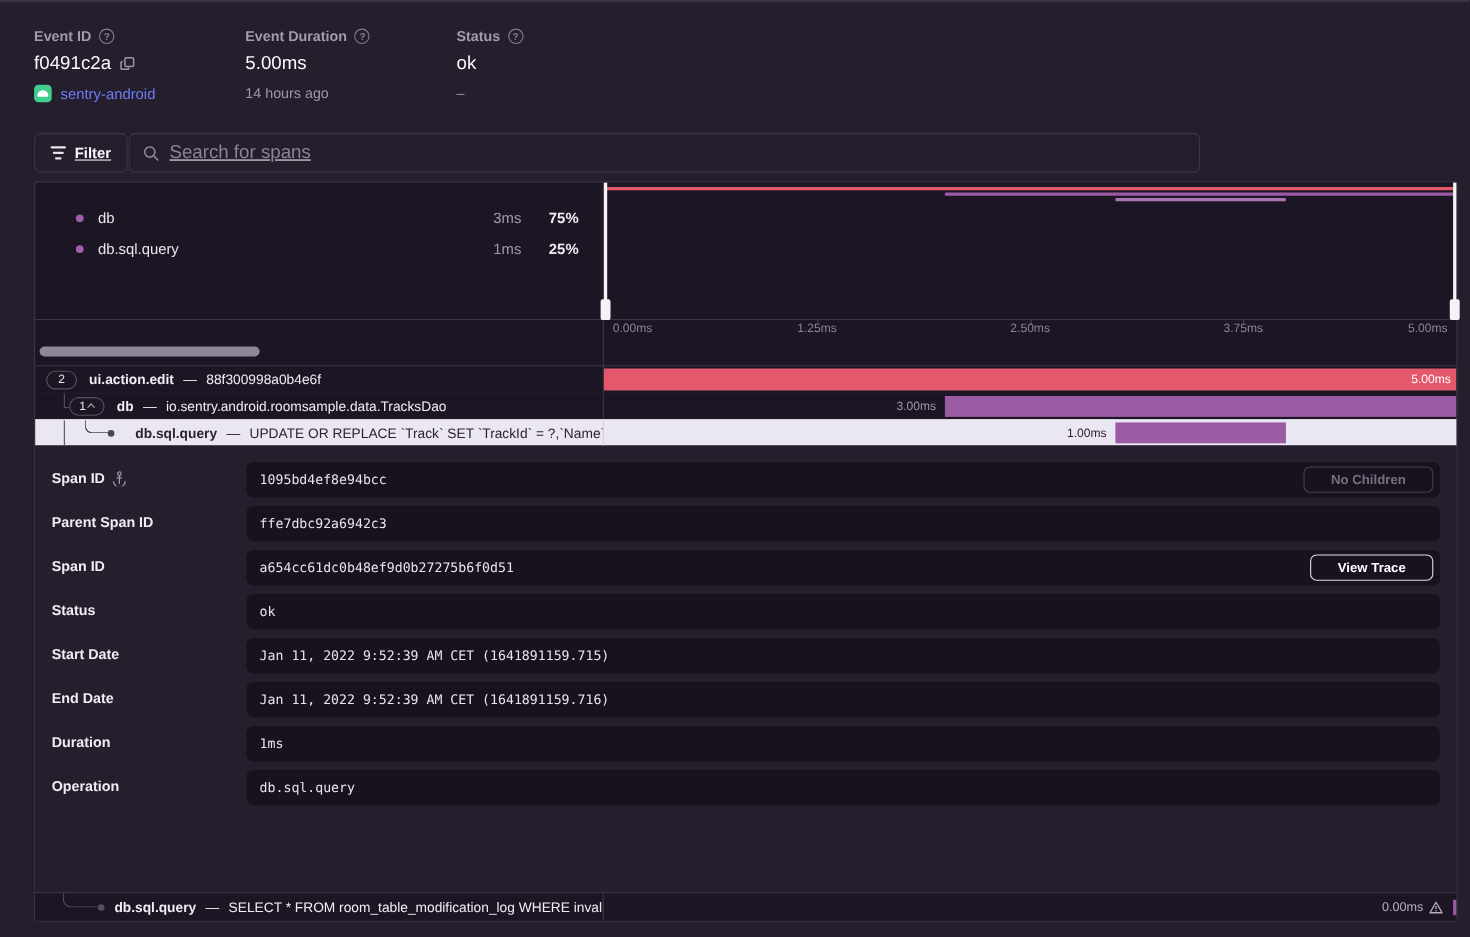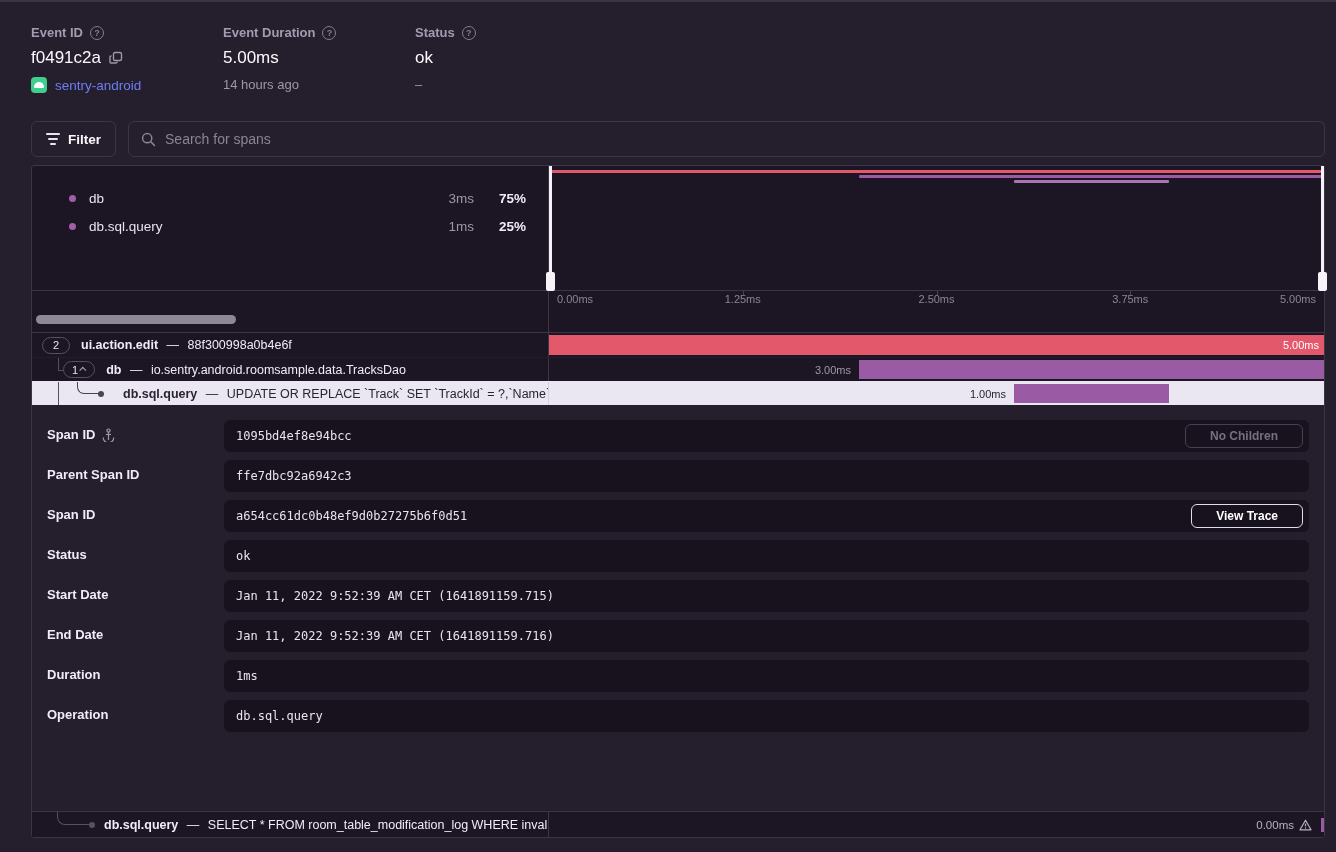--- a/index.html
+++ b/index.html
@@ -19,31 +19,31 @@
   .hvalue { margin-top:8px; font-size:17px; color:#fbfafc; display:flex; align-items:center; }
   .hsub { margin-top:9px; font-size:13px; color:#9d97a7; display:flex; align-items:flex-end; }
   .copy-ic { margin-left:8px; display:inline-flex; }
   .proj-link { color:#6c7ef5; font-size:13.5px; }
   .android-ic { width:16px; height:16px; border-radius:4px; background:#3fce8c; margin-right:8px;
     position:relative; display:inline-block; }
   .android-ic::after { content:""; position:absolute; left:3px; top:5px; width:10px; height:6px;
     background:#ffffff; border-radius:5px 5px 1px 1px; }
 
   
-  .toolbar { position:absolute; left:31px; top:121px; width:1294px; display:flex; gap:12px; }
+  .toolbar { position:absolute; left:31px; top:121px; width:1060px; display:flex; gap:1px;text-decoration:underline; }
   .filter-btn { height:36px; padding:0 14px; display:flex; align-items:center; gap:8px;
     border:1px solid #3c3547; border-radius:6px; background:transparent; cursor:pointer; }
   .filter-ic { display:inline-flex; flex-direction:column; gap:3px; align-items:center; }
   .filter-ic i { display:block; height:2px; background:#e8e4ee; border-radius:1px; }
   .filter-ic i:nth-child(1){ width:14px; } .filter-ic i:nth-child(2){ width:10px; } .filter-ic i:nth-child(3){ width:6px; }
   .filter-label { font-size:13.5px; font-weight:bold; color:#fbfafc; }
   .searchbox { flex:1; height:36px; border:1px solid #3c3547; border-radius:6px;
     display:flex; align-items:center; padding:0 12px; gap:9px; }
   .searchbox input { flex:1; background:transparent; border:none; outline:none;
-    color:#7dd3fc; font-size:14px; font-family:"Liberation Sans", sans-serif; }
+    color:#7dd3fc; font-size:17px; font-family:"Liberation Sans", sans-serif; }
   .searchbox input::placeholder { color:#8a8494; }
 
   
   .panel { position:absolute; left:31px; top:165px; width:1294px; height:673px;
     border:1px solid #3c3547; border-radius:3px; background:#1c1624; display:flex; flex-direction:column; }
 
   .mini-section { height:124px; display:grid; grid-template-columns:517px 1fr; }
   .legend { border-right:1px solid #3c3547; padding-top:18px; }
   .legend-row { display:flex; align-items:center; height:28px; padding:0 22px 0 37px; font-size:13.5px; }
   .legend-dot { width:7px; height:7px; border-radius:50%; background:#a05fa8; margin-right:13px; }

